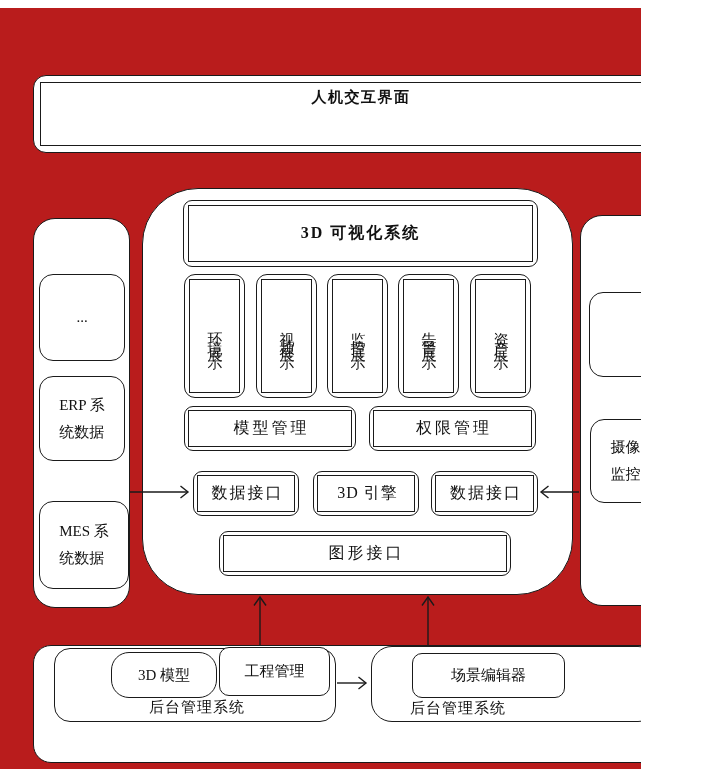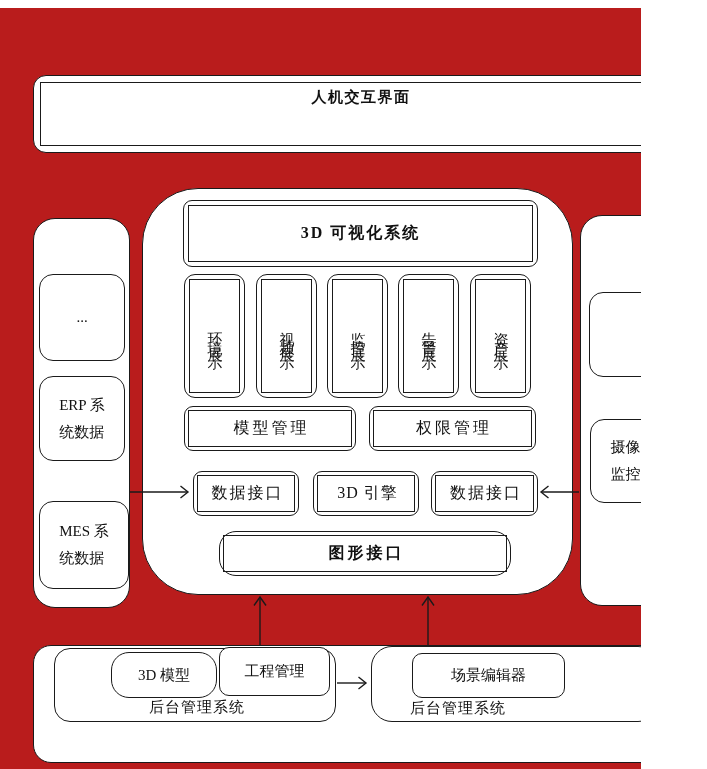--- a/index.html
+++ b/index.html
@@ -122,21 +122,21 @@
       <div class="inner">
           <span class="t16" style="letter-spacing:1px;text-align:center;">3D 引擎</span>
         </div>
     </div>
     <div class="abs dbl" style="left:288px; top:282px; width:107px; height:45px; border-radius:9px; padding:3px;">
       <div class="inner">
           <span class="t16" style="letter-spacing:2px;">数据接口</span>
         </div>
     </div>
 
-    <div class="abs dbl" style="left:76px; top:342px; width:292px; height:45px; border-radius:17px; padding:3px;font-weight:bold;">
+    <div class="abs dbl" style="left:76px; top:342px; width:292px; height:45px; border-radius:9px; padding:3px;">
       <div class="inner">
           <span class="t16">图形接口</span>
         </div>
     </div>
   </div>
 
   <div class="abs rrect" style="left:33px; top:637px; width:652px; height:118px; border-radius:18px;">
 
     <div class="abs rrect" style="left:20px; top:2px; width:282px; height:74px; border-radius:16px;">
       <div class="abs sbox t15" style="left:56px; top:3px; width:106px; height:46px; border-radius:18px;">

